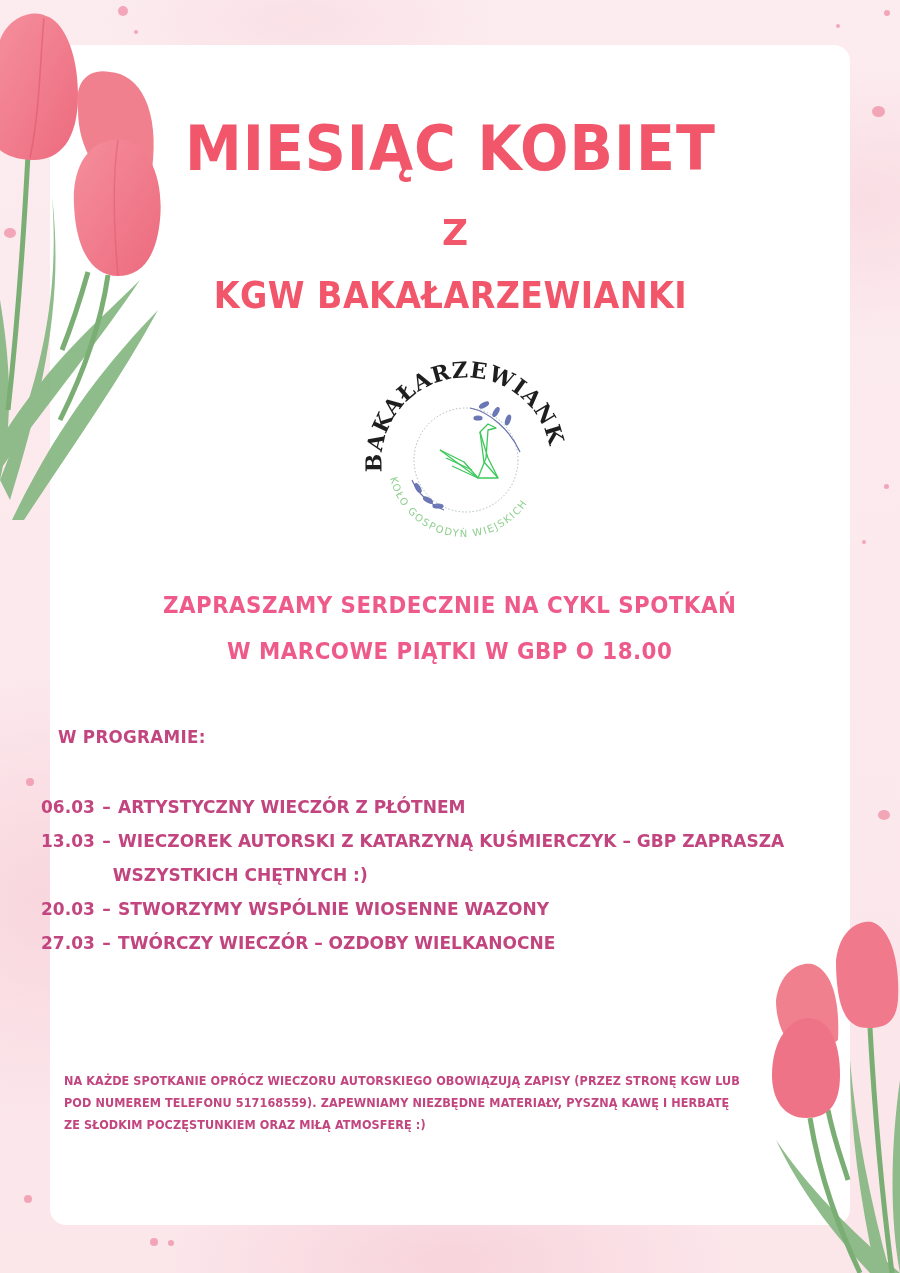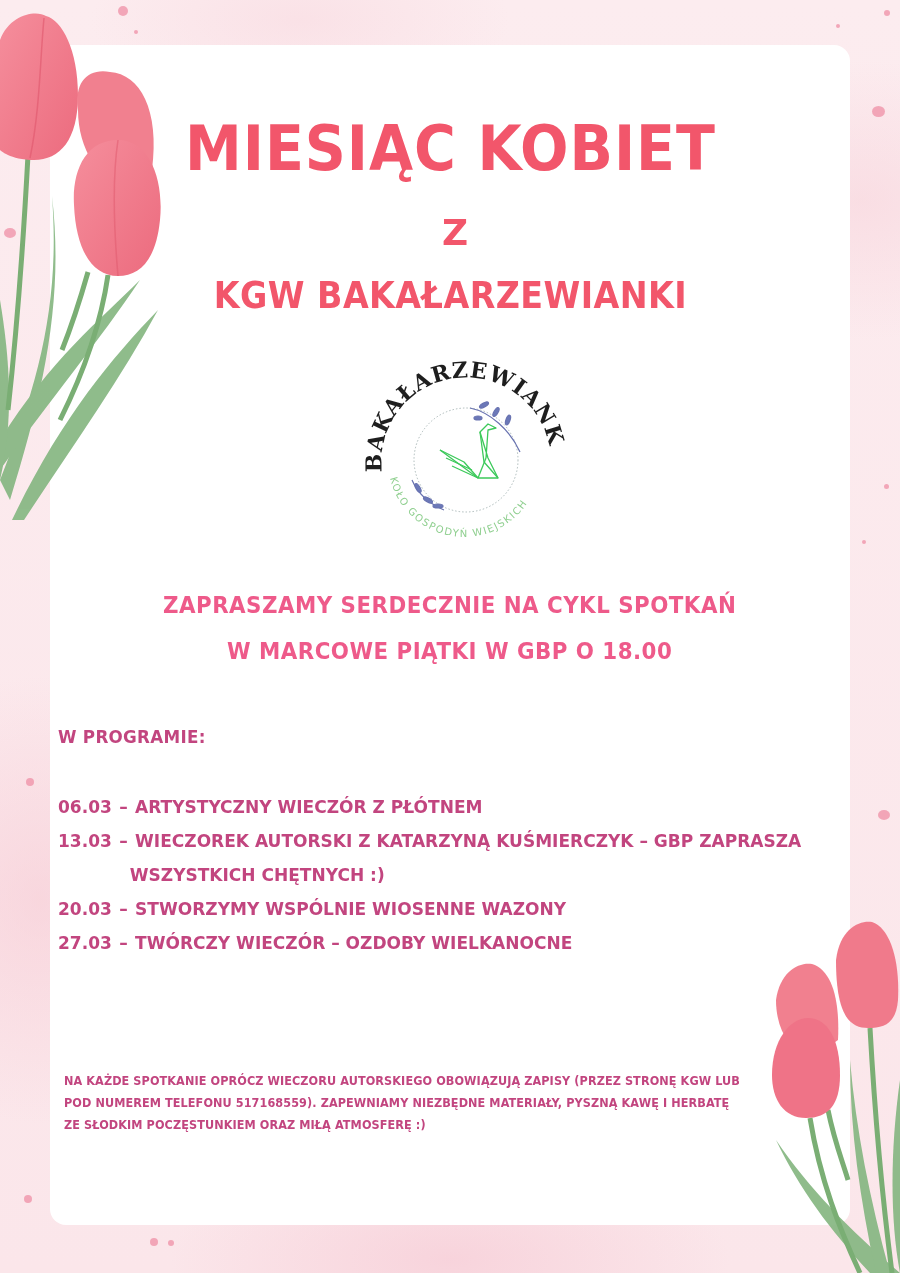--- a/index.html
+++ b/index.html
@@ -39,21 +39,21 @@
     transform: scaleX(0.93); transform-origin: 445px 0;
   }
   .inv1 { top: 592px; }
   .inv2 { top: 638px; }
 
   .program-label {
     position: absolute; left: 58px; top: 726px;
     color: #c2457f; font-weight: bold; font-size: 18px; letter-spacing: 0.3px;
     transform: scaleX(0.93); transform-origin: 0 0;
   }
-  .program { position: absolute; left: 58px; top: 790px; width: 780px; }
+  .program { position: absolute; left: 41px; top: 790px; width: 780px; }
   .prog-item {
     color: #c2457f; font-weight: bold; font-size: 18.5px; line-height: 34px;
     display: flex; transform: scaleX(0.92); transform-origin: 0 0; width: 840px;
   }
   .prog-date { white-space: nowrap; }
   .prog-sep { padding: 0 8px; }
   .prog-text { flex: 1; }
   .prog-cont { padding-left: 78px; display: block; }
 
   .note {

